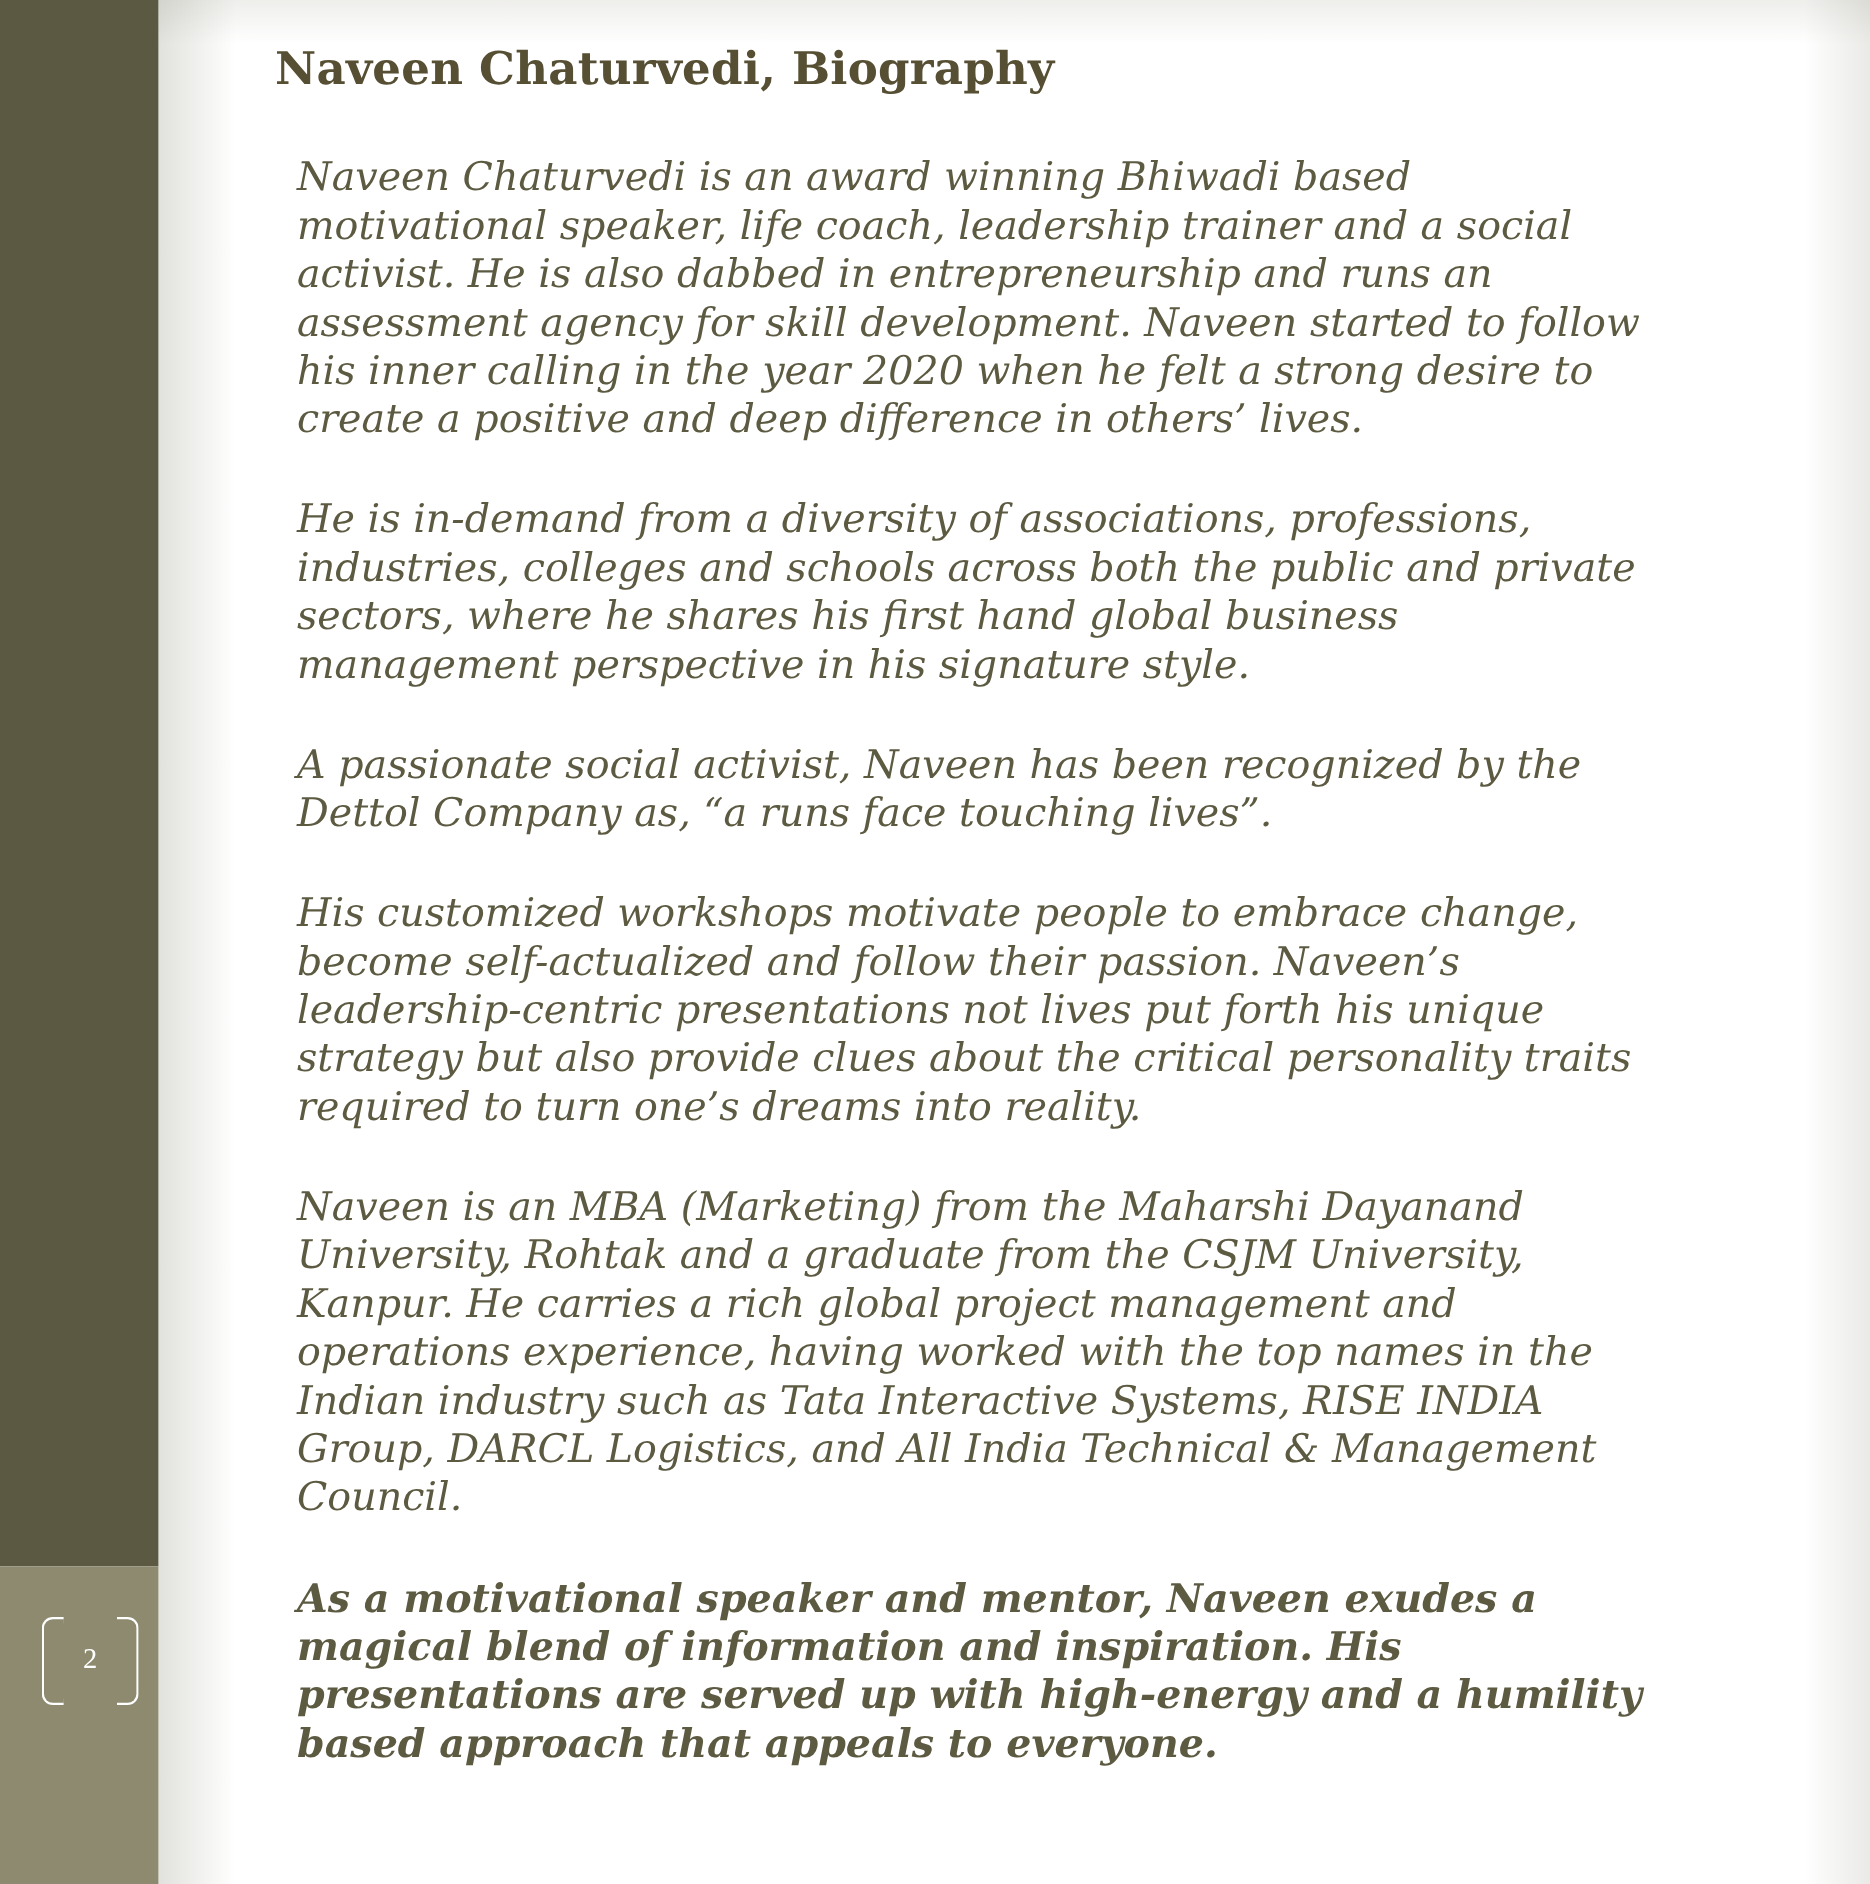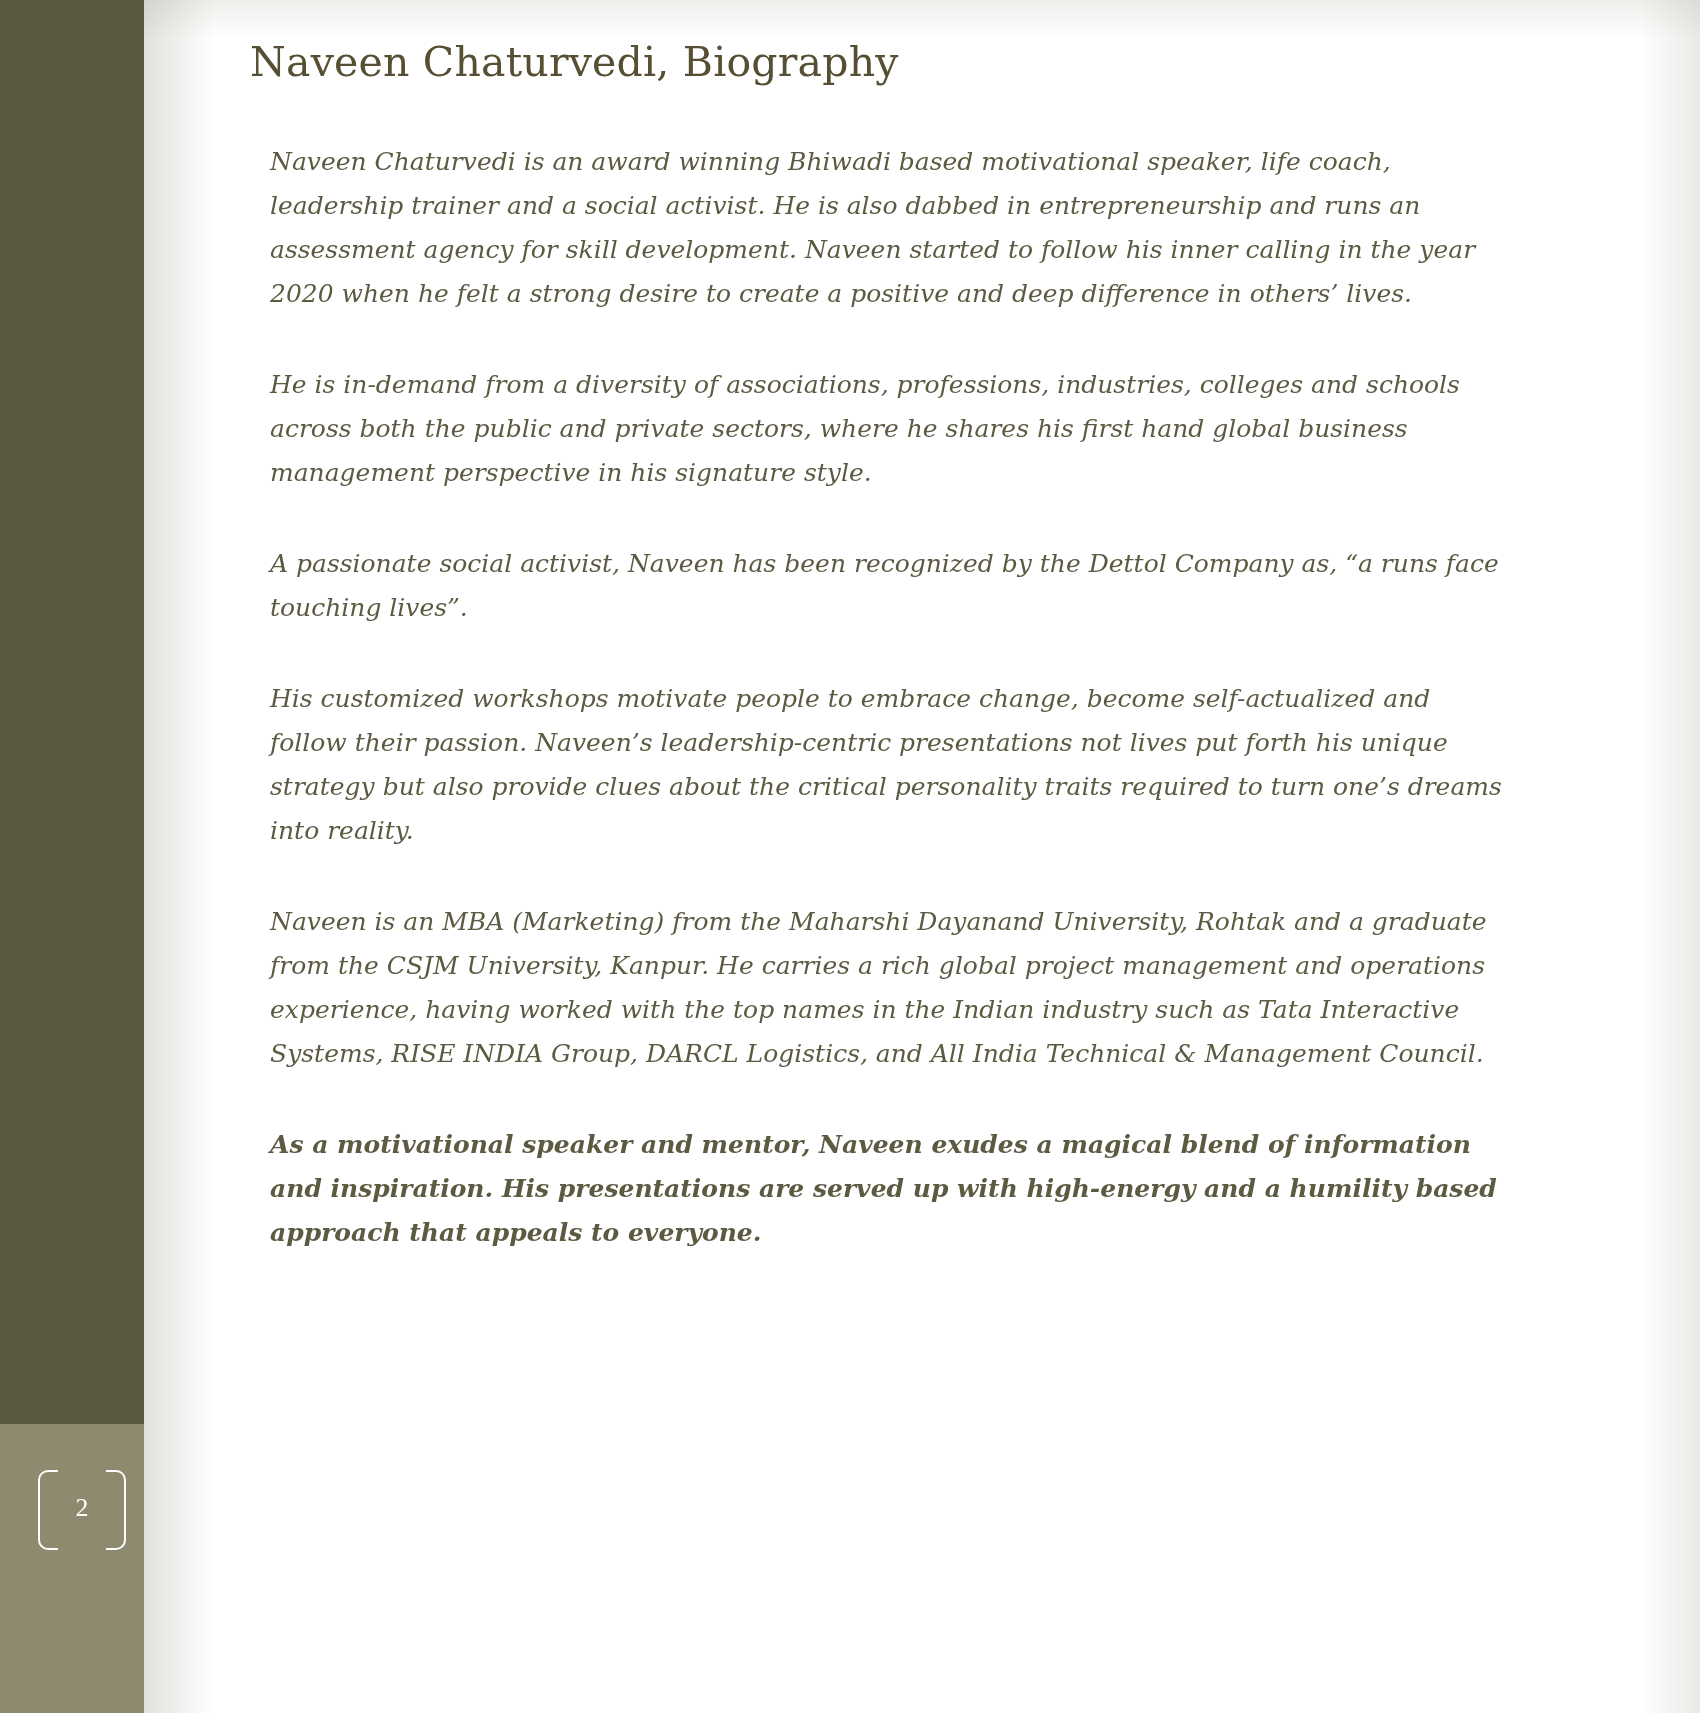--- a/index.html
+++ b/index.html
@@ -110,35 +110,35 @@
     left: 250px;
     top: 0;
     width: 1270px;
     height: 1713px;
   }
   .title {
     position: absolute;
     left: 0;
     top: 38px;
     font-family: "DejaVu Serif", serif;
-    font-weight: normal;
+    font-weight: bold;
     font-size: 41px;
     color: #564f33;
     letter-spacing: 0.2px;
   }
   .body-block {
     position: absolute;
     left: 20px;
     top: 140px;
     width: 1240px;
   }
   .para {
     font-family: "DejaVu Serif", serif;
     font-style: italic;
-    font-size: 25px;
+    font-size: 36px;
     line-height: 44px;
     color: #5d5a42;
     margin: 0 0 47px 0;
     text-align: left;
   }
   .para:last-child {
     margin-bottom: 0;
     font-weight: bold;
   }
 </style>

